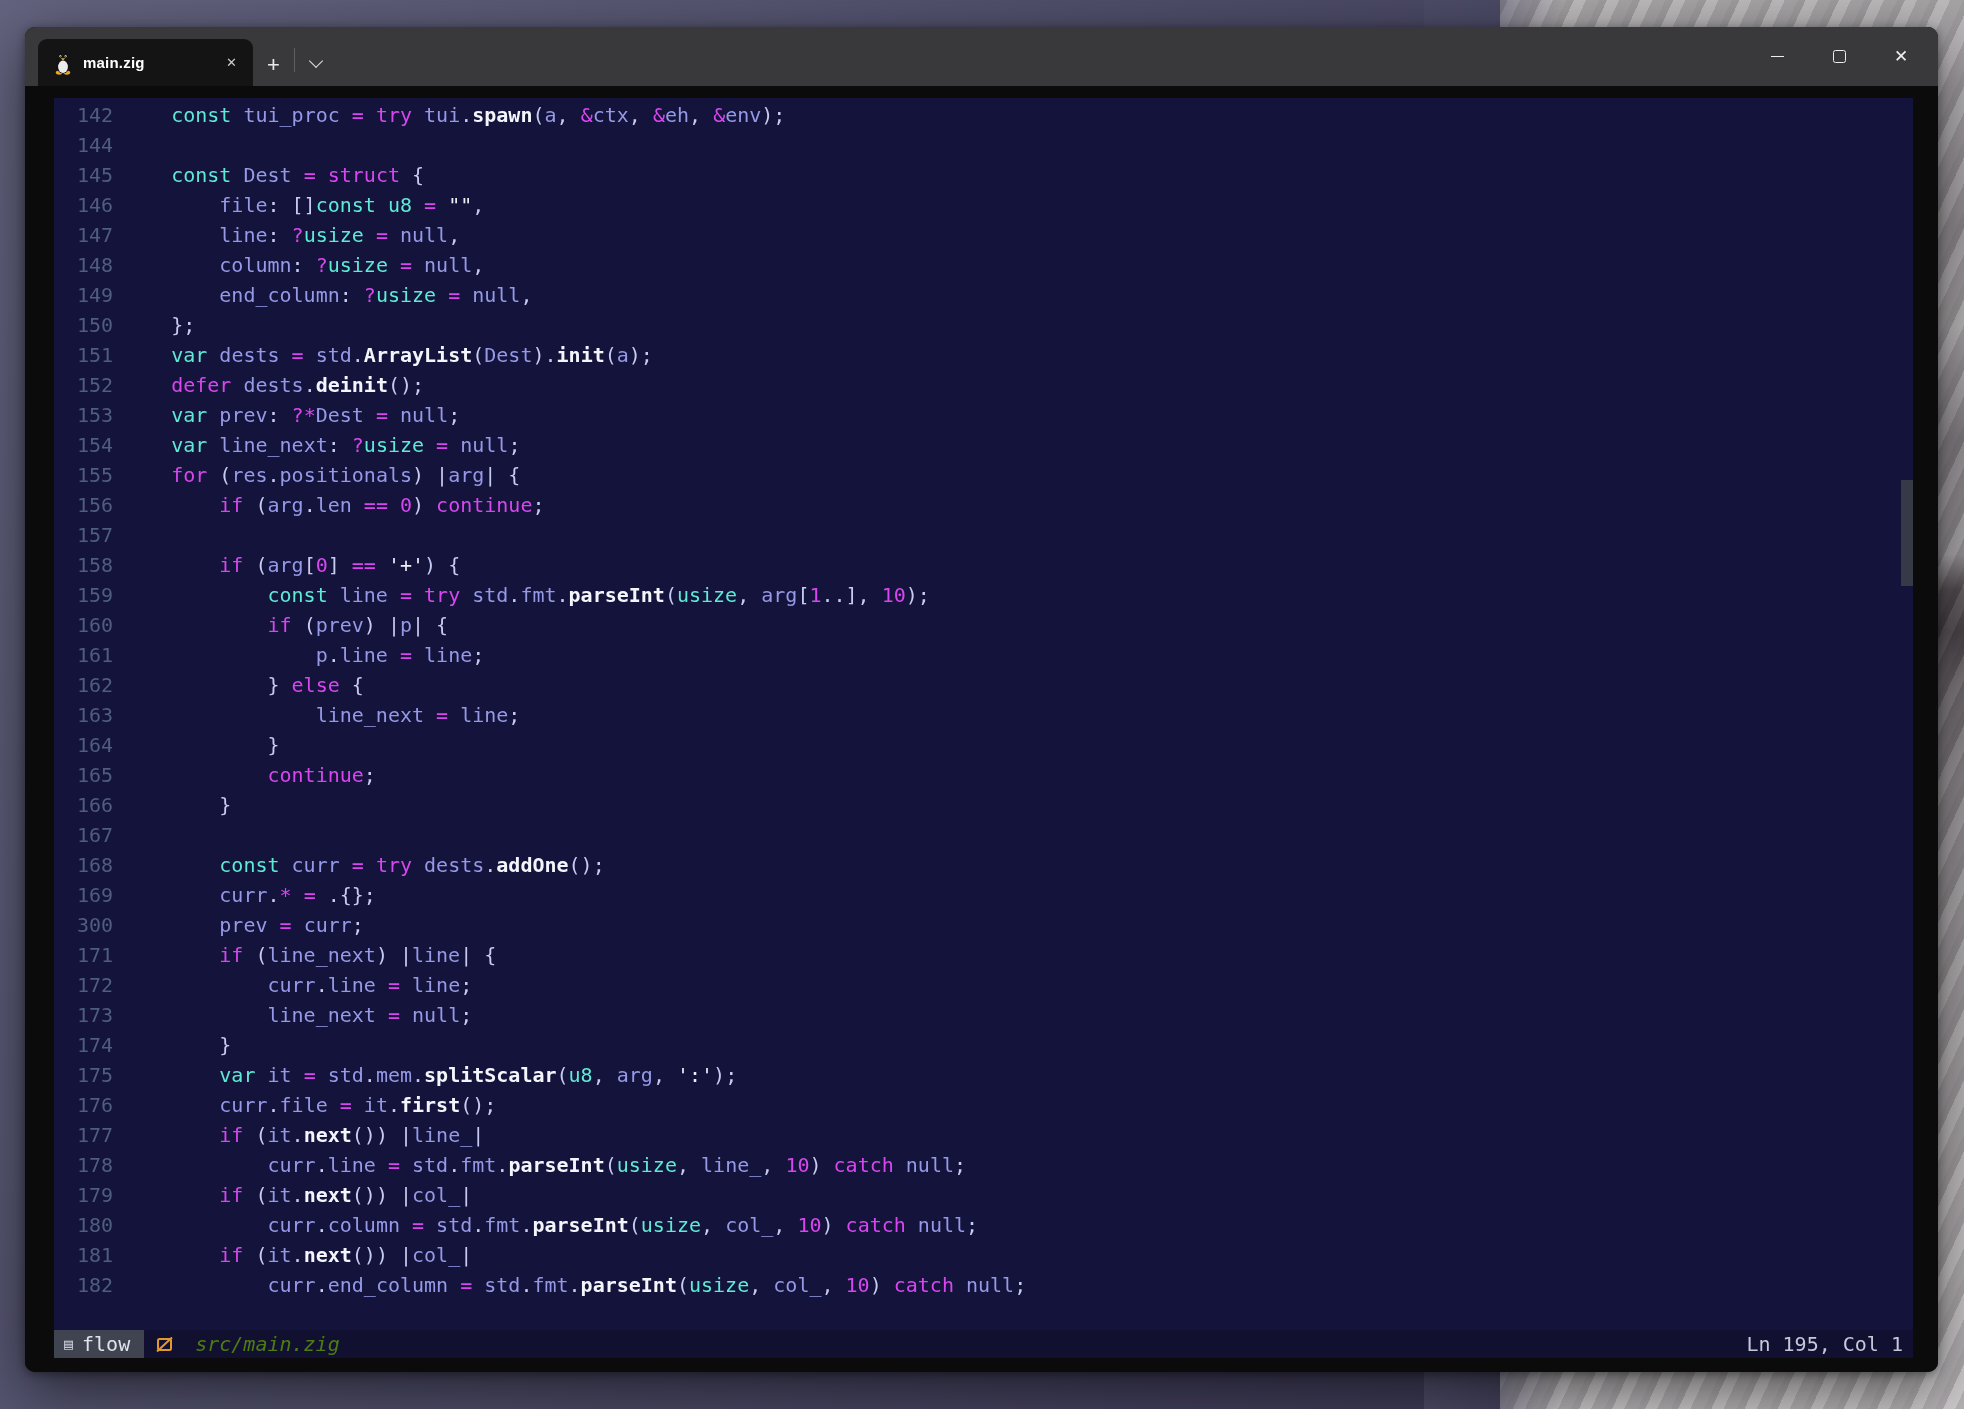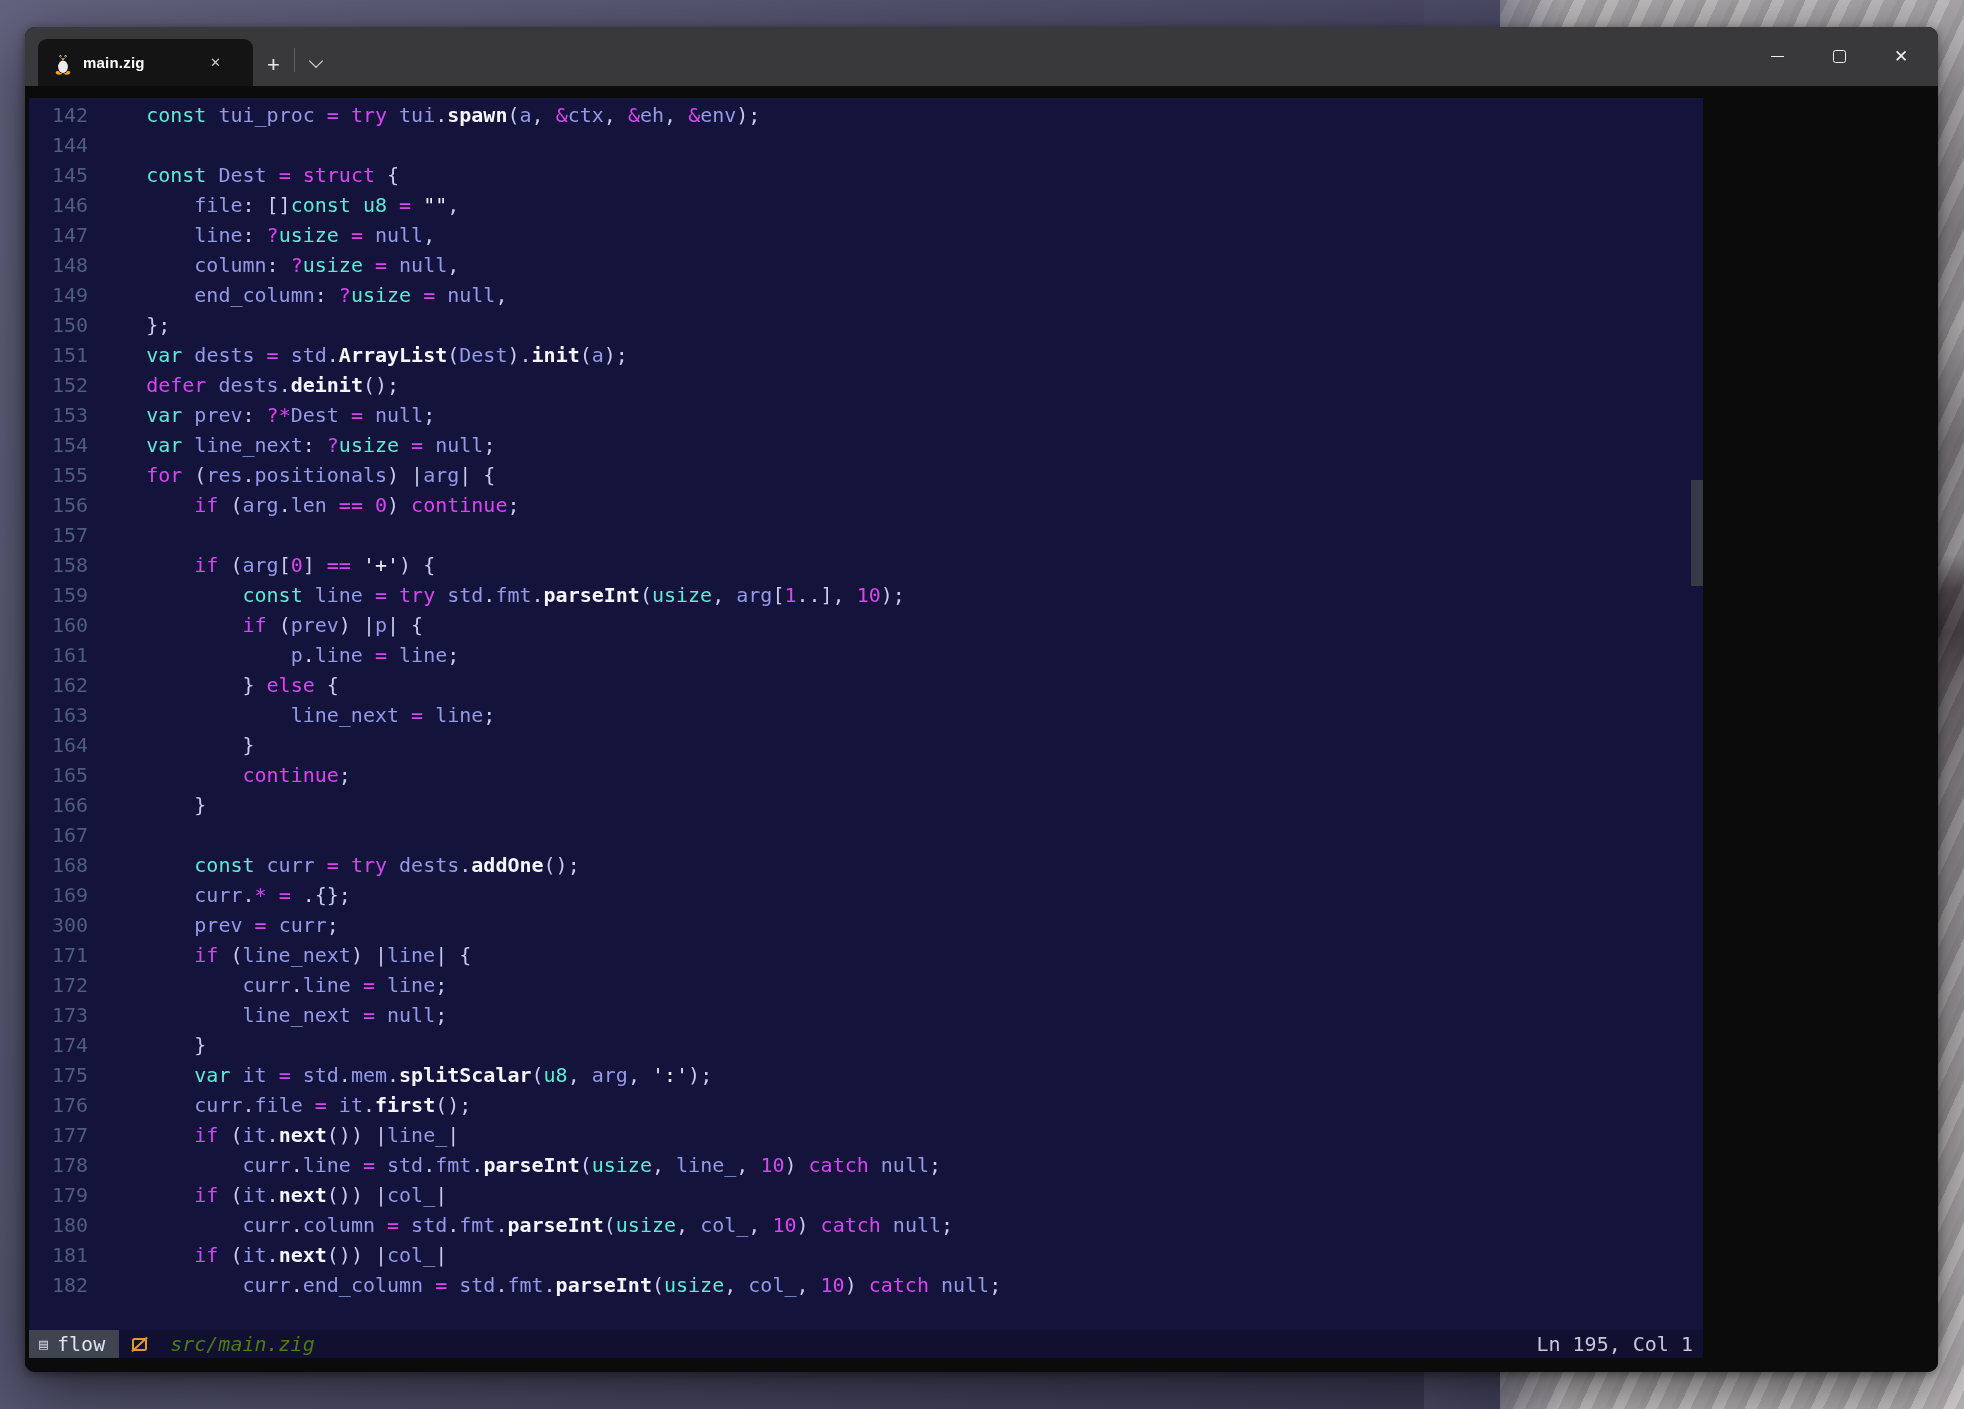--- a/index.html
+++ b/index.html
@@ -13,36 +13,36 @@
       linear-gradient(178deg,#b6b3b5 0%,#aba7aa 9%,#9b969a 17%,#b2afb1 24%,#8b868b 32%,#a29ea1 40%,#564f54 42.5%,#484146 45.5%,#6e686d 49%,#928d91 56%,#a5a1a4 66%,#b0acae 76%,#bfbbbd 88%,#c9c5c7 100%);}
   .wallpaper-fade{position:absolute;top:0;right:400px;width:140px;height:100%;
     background:linear-gradient(to right, rgba(77,76,104,1), rgba(77,76,104,0));}
   
   .window{position:absolute;left:25px;top:27px;width:1913px;height:1345px;
     background:#0b0b0c;border-radius:10px;overflow:hidden;
     box-shadow:0 18px 60px rgba(0,0,0,0.55), 0 2px 10px rgba(0,0,0,0.4);}
   
   .titlebar{position:relative;height:59px;background:#39393b;display:flex;align-items:flex-end;}
   .tab{display:flex;align-items:center;gap:10px;box-sizing:border-box;
-    width:215px;height:47px;margin-left:13px;padding:0 26px 0 15px;
+    width:215px;height:47px;margin-left:13px;padding:0 10px 0 15px;
     background:#141415;border-radius:9px 9px 0 0;color:#ffffff;}
   .tab-title{font-size:15px;font-weight:700;letter-spacing:0.2px;flex:1;}
   .tab-close{font-size:13px;color:#cccccc;padding:2px 6px;border-radius:4px;cursor:default;}
   .newtab{font-size:22px;font-weight:300;color:#e8e8e8;padding:0 14px 10px 14px;line-height:1;}
   .tabstrip-sep{width:1px;height:24px;background:#5f5f61;margin-bottom:14px;}
   .chev{width:9px;height:9px;border-left:1.6px solid #e0e0e0;border-bottom:1.6px solid #e0e0e0;
     transform:rotate(-45deg);margin:0 16px 20px 16px;}
   .win-controls{position:absolute;right:6px;top:0;height:59px;display:flex;}
   .wbtn{width:62px;height:59px;display:flex;align-items:center;justify-content:center;color:#ededed;}
   .glyph-min{width:13px;height:0;border-top:1.6px solid #ededed;display:block;}
   .glyph-max{width:11px;height:11px;border:1.6px solid #ededed;border-radius:2.5px;display:block;}
   .glyph-close{font-size:17px;font-weight:300;line-height:1;}
   
   .terminal{position:relative;height:1286px;background:#0b0b0c;}
-  .pane{position:absolute;left:4px;top:12px;width:1674px;height:1260px;
+  .pane{position:absolute;left:29px;top:12px;width:1859px;height:1260px;
     background:#14133c;overflow:hidden;}
   .code{padding-top:2px;font-family:"DejaVu Sans Mono", monospace;font-size:20px;}
   .row{height:30px;line-height:30px;display:flex;white-space:pre;}
   .ln{width:59px;text-align:right;color:#4f5d7e;flex:none;}
   .lc{margin-left:10px;}
   .tk-kw{color:#5eead4;}
   .tk-pk{color:#d946ef;}
   .tk-id{color:#9599e6;}
   .tk-pu{color:#c8cbf1;}
   .tk-fn{color:#f4f5fb;font-weight:700;}

